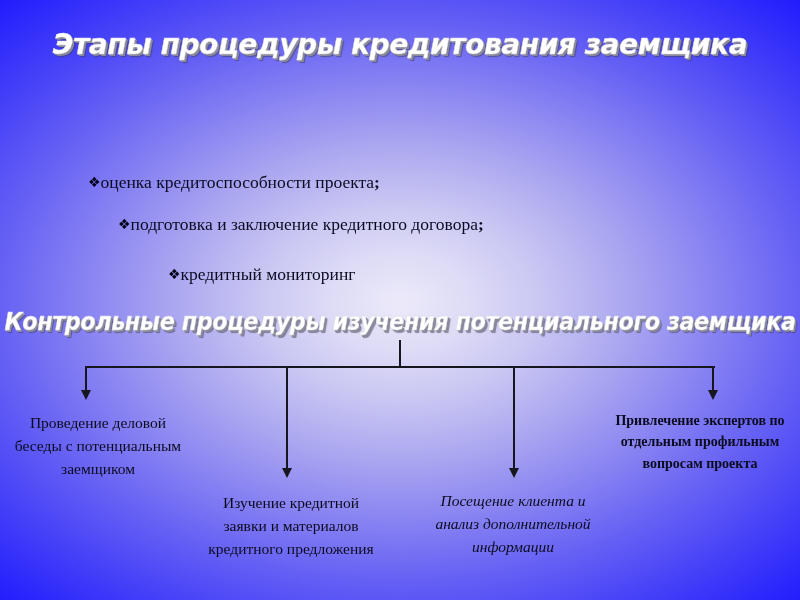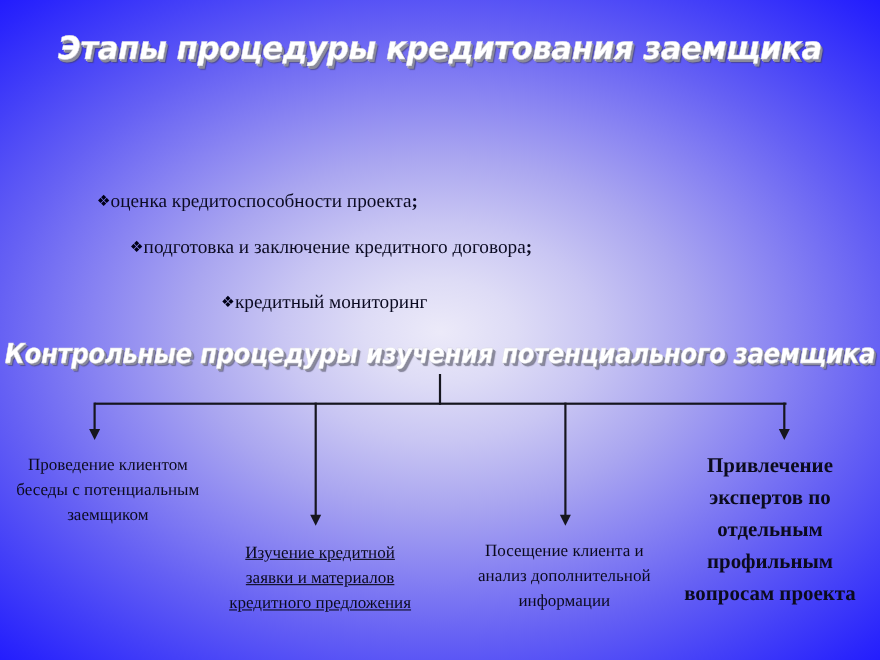--- a/index.html
+++ b/index.html
@@ -68,21 +68,21 @@
     color: #000018;
     vertical-align: 1px;
   }
   .bullet-row .semi {
     font-weight: bold;
   }
   #bullet-1 { left: 30px;  top: 101px; width: 560px; }
   #bullet-1 .dia { margin-right: 14px; }
   #bullet-2 { left: 88px;  top: 170px; }
   #bullet-3 { left: 118px; top: 212px; }
-  #bullet-4 { left: 168px; top: 262px; margin-left: 33px; }
+  #bullet-4 { left: 168px; top: 262px; }
 
   
   .line {
     position: absolute;
     background: #16161e;
   }
   #stem-v      { left: 399px; top: 340px; width: 2px;   height: 28px; }
   #bar-h       { left: 86px;  top: 366px; width: 629px; height: 2px; }
   .drop        { position: absolute; width: 2px; background: #16161e; }
   #drop-1 { left: 85px;  top: 366px; height: 25px; }
@@ -103,25 +103,25 @@
 
   
   .caption {
     position: absolute;
     text-align: center;
     color: #0b0b1e;
     font-size: 15.5px;
     line-height: 1.48;
   }
   #cap-1 { left: 10px;  top: 412px; width: 176px; }
-  #cap-2 { left: 200px; top: 492px; width: 182px; text-decoration: underline; }
-  #cap-3 { left: 418px; top: 490px; width: 190px; }
+  #cap-2 { left: 200px; top: 492px; width: 182px; }
+  #cap-3 { left: 418px; top: 490px; width: 190px; font-style: italic; }
   #cap-4 {
     left: 606px; top: 410px; width: 188px;
-    font-weight: bold; font-size: 19px; line-height: 1.52;
+    font-weight: bold; font-size: 14px; line-height: 1.52;
   }
 </style>
 </head>
 <body>
 
 <div id="slide">
 
   <div class="wordart" id="title-main">Этапы процедуры кредитования заемщика</div>
 
 
@@ -147,18 +147,18 @@
 
   <div class="drop" id="drop-2"></div>
   <div class="arrowhead" id="head-2"></div>
 
   <div class="drop" id="drop-3"></div>
   <div class="arrowhead" id="head-3"></div>
 
   <div class="drop" id="drop-4"></div>
   <div class="arrowhead" id="head-4"></div>
 
-  <div class="caption" id="cap-1">Проведение клиентом беседы с потенциальным заемщиком</div>
+  <div class="caption" id="cap-1">Проведение деловой беседы с потенциальным заемщиком</div>
   <div class="caption" id="cap-2">Изучение кредитной заявки и материалов кредитного предложения</div>
   <div class="caption" id="cap-3">Посещение клиента и анализ дополнительной информации</div>
   <div class="caption" id="cap-4">Привлечение экспертов по отдельным профильным вопросам проекта</div>
 
 </div>
 
 </body></html>

